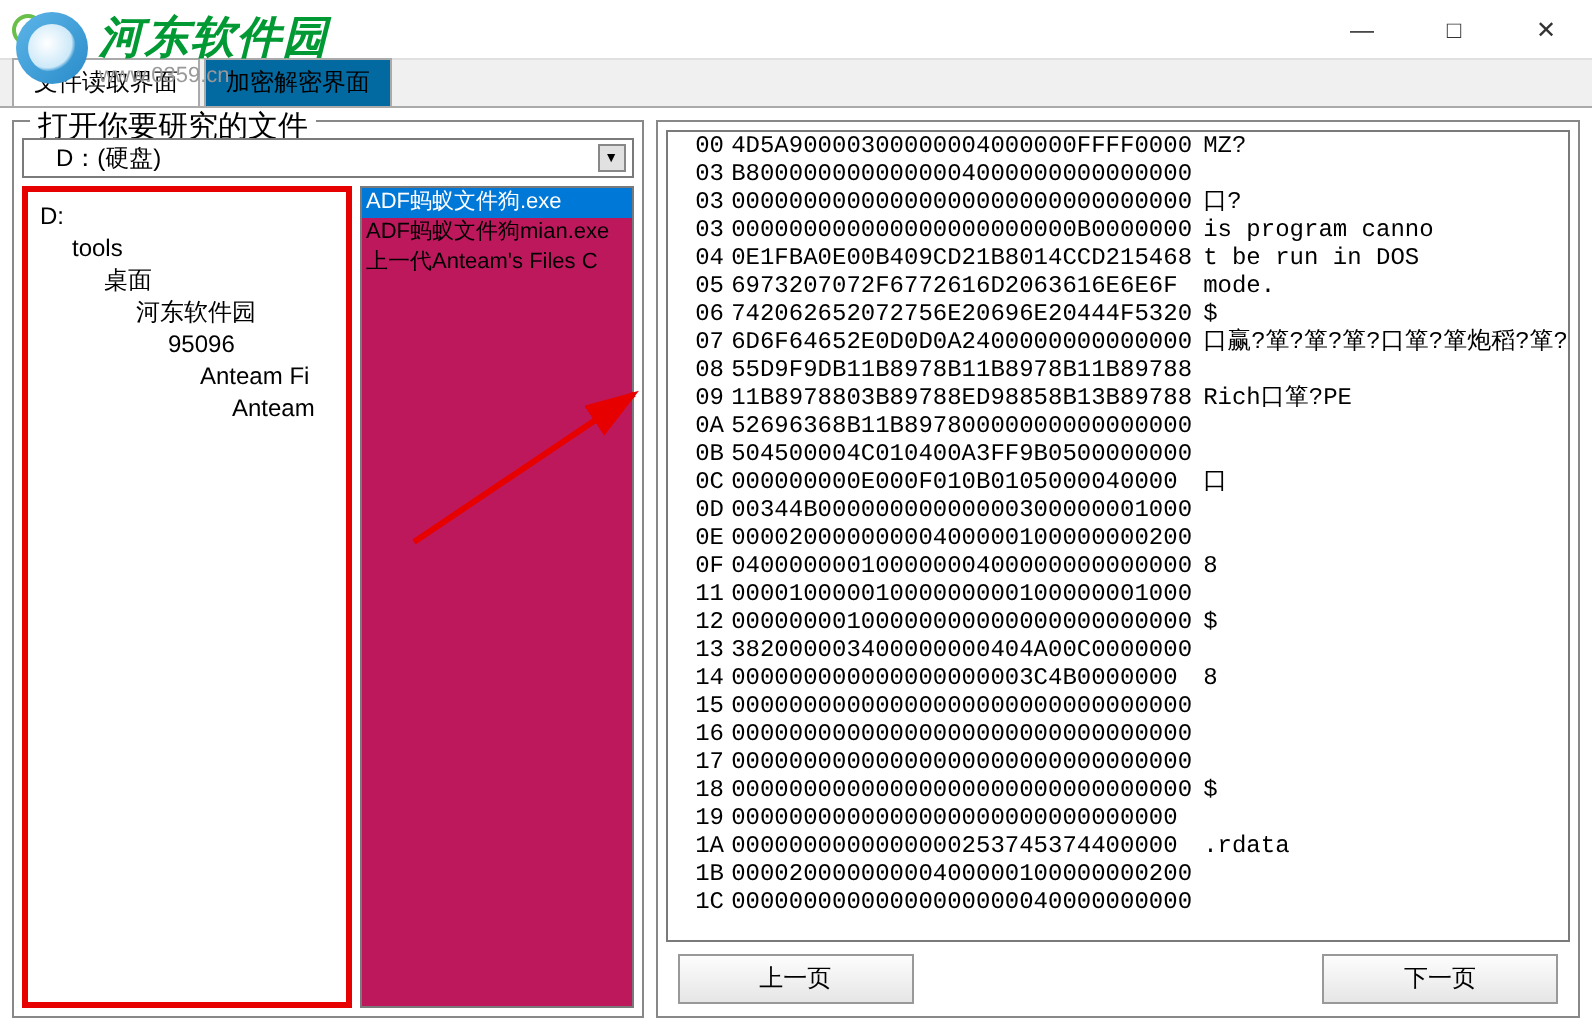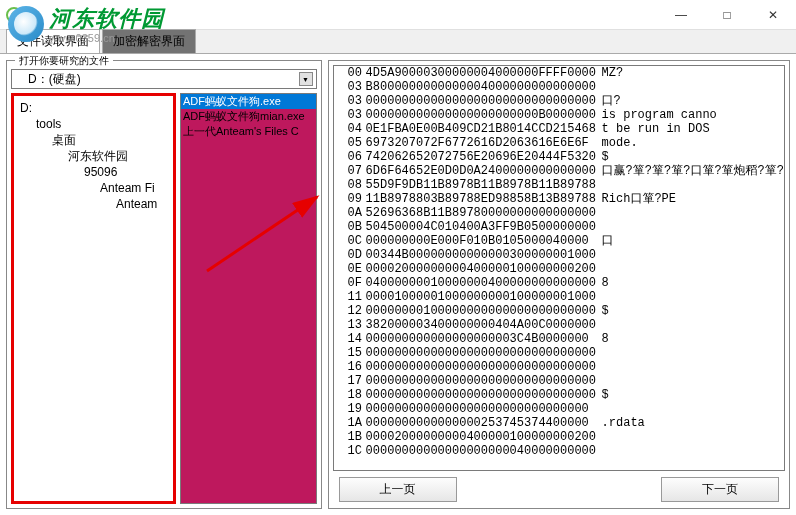--- a/index.html
+++ b/index.html
@@ -18,27 +18,27 @@
 .titlebar-left { display:flex; align-items:center; padding-left:6px; }
 .titlebar-icon { width:16px; height:16px; border-radius:50%; border:2px solid #6abf4b; margin-right:6px; position: relative; }
 .titlebar-icon::after { content:""; position:absolute; left:3px; top:3px; width:6px; height:6px; border-radius:50%; background:#6abf4b; opacity:.6; }
 .win-controls { display:flex; }
 .win-btn { width:46px; height:30px; display:flex; align-items:center; justify-content:center; color:#333; }
 
 
 .tabrow { height: 24px; display:flex; align-items:flex-end; padding-left:6px; border-bottom:1px solid #aaa; background:#f0f0f0; }
 .tab { padding:3px 10px; border:1px solid #aaa; border-bottom:none; background:#fff; margin-right:2px; font-size:12px; position:relative; }
 .tab.active { background:#fff; }
-.tab.inactive { background:#737373; }
+.tab.inactive { background:#0369a1; }
 
 
 .client { padding:6px; height: calc(515px - 30px - 24px); display:flex; gap:6px; }
 
 .panel-left { width: 330px; border:1px solid #888; background:#fff; position:relative; display:flex; flex-direction:column; padding:8px 4px 4px; }
-.panel-left .legend { position:absolute; top:-7px; left:8px; background:#fff; padding:0 4px; font-size:10px; }
+.panel-left .legend { position:absolute; top:-7px; left:8px; background:#fff; padding:0 4px; font-size:15px; }
 .panel-right-wrap { flex:1; border:1px solid #888; background:#fff; display:flex; flex-direction:column; padding:4px; gap:4px; }
 
 
 .drive-select { border:1px solid #7a7a7a; background:#fff; height:20px; display:flex; align-items:center; padding:0 16px; margin-bottom:4px; position:relative; }
 .drive-arrow { position:absolute; right:3px; top:2px; width:14px; height:14px; background:#e1e1e1; border:1px solid #888; display:flex; align-items:center; justify-content:center; font-size:7px; }
 
 
 .tree-files { flex:1; display:flex; gap:4px; min-height:0; }
 .treeview { width:165px; border:3px solid #e60000; background:#fff; overflow:auto; font-size:12px; padding:4px 2px; position:relative; }
 .treeview ul { list-style:none; padding-left:16px; }

